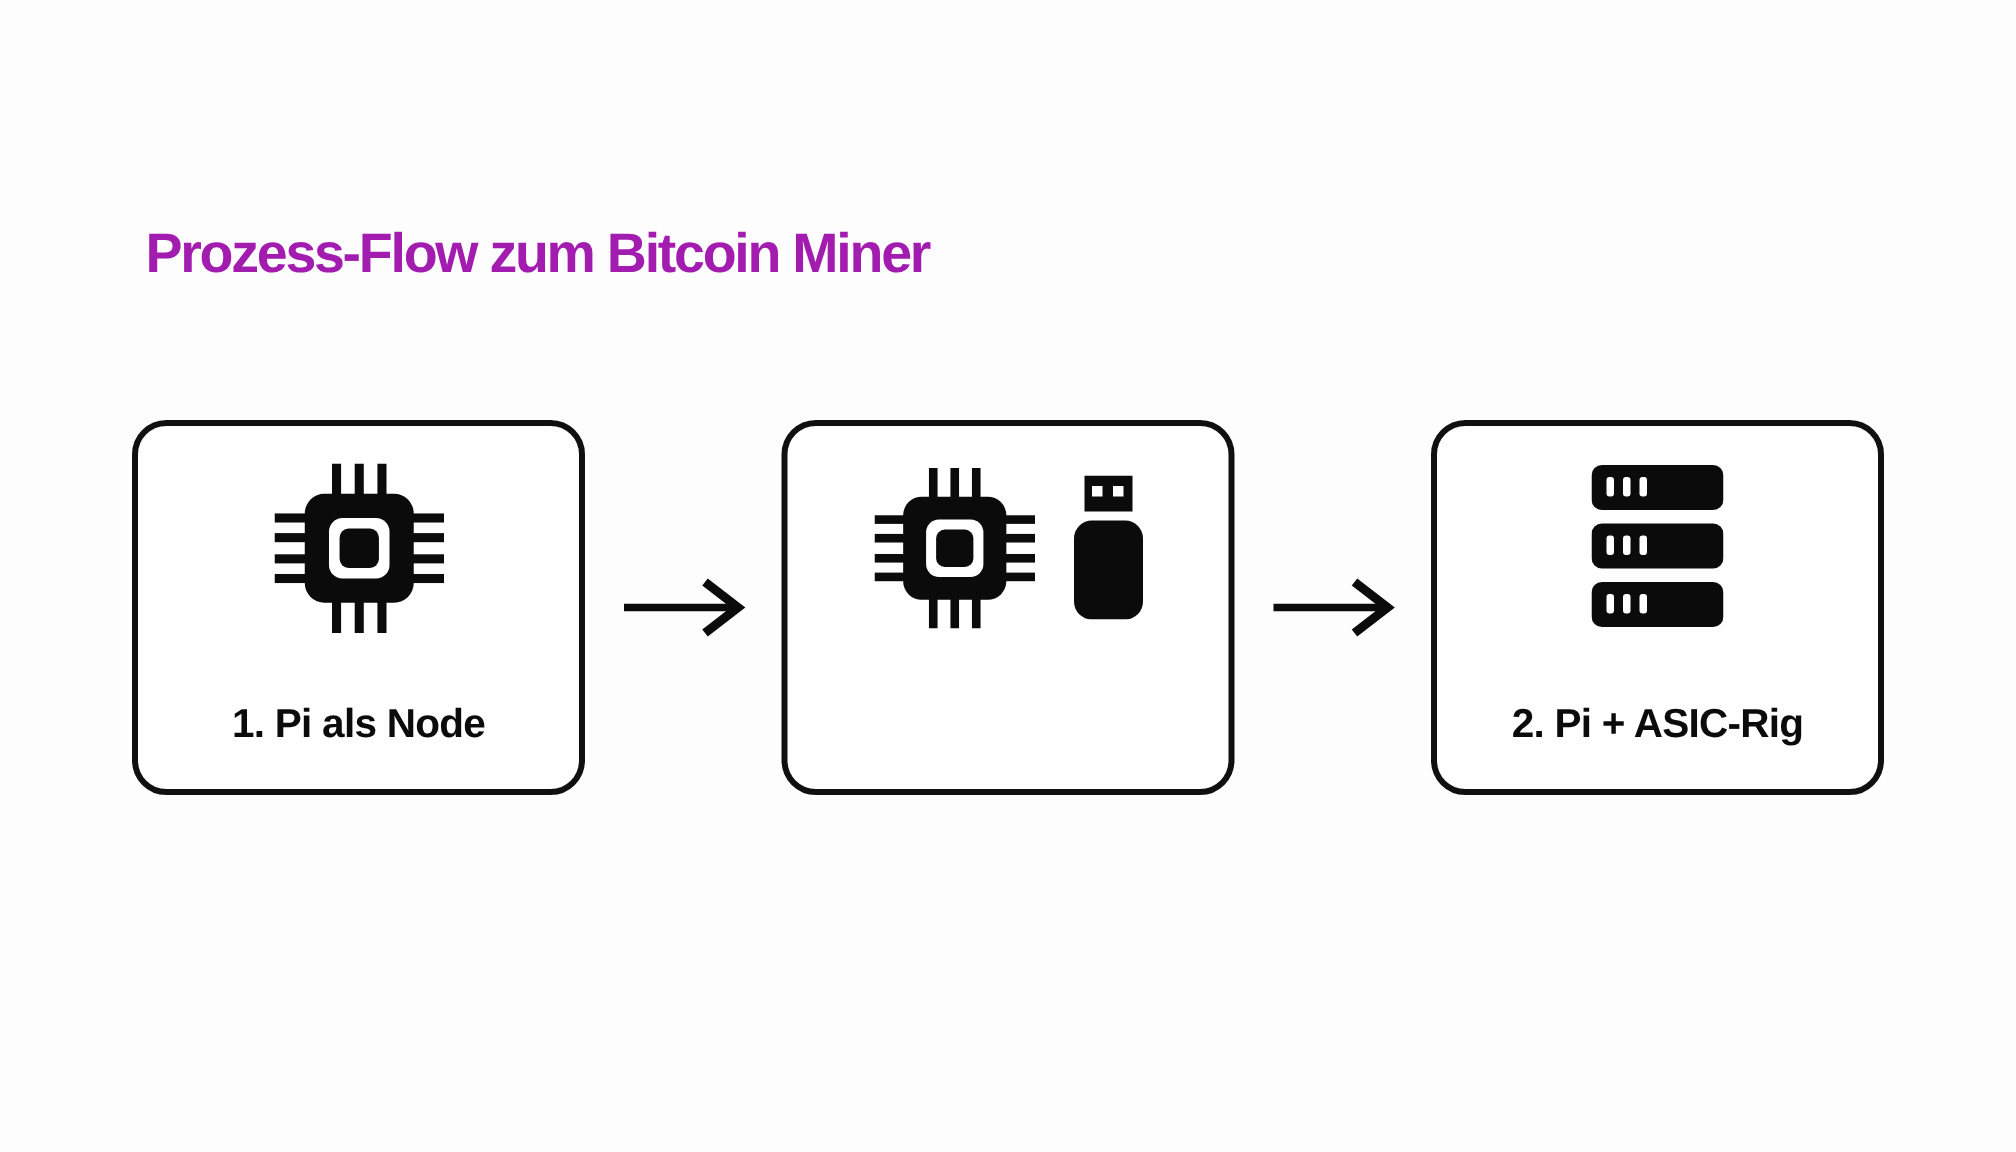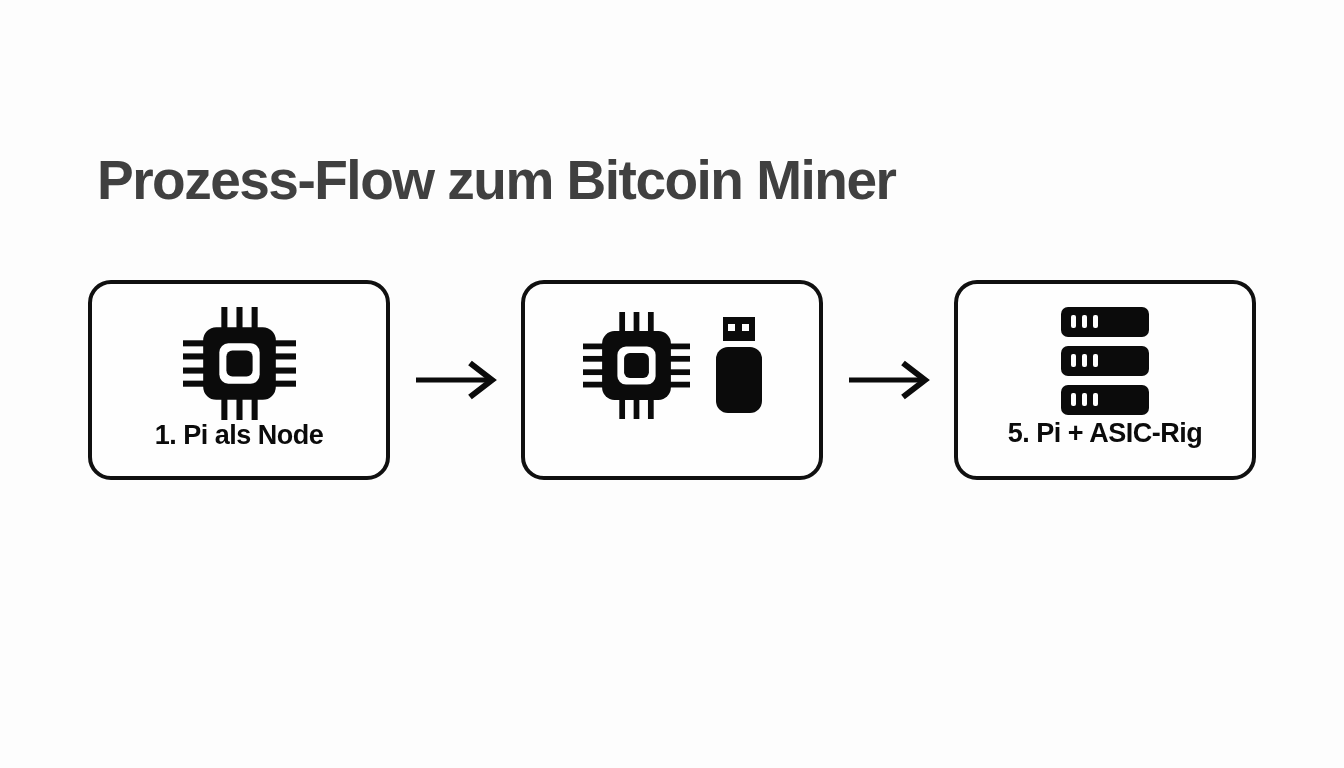--- a/index.html
+++ b/index.html
@@ -6,34 +6,34 @@
   html, body {
     width: 1344px; height: 768px;
     background: #fdfdfd;
     font-family: "Liberation Sans", sans-serif;
     overflow: hidden;
     position: relative;
   }
   .page-title {
     position: absolute;
     left: 97px; top: 148px;
-    font-size: 55px;
+    font-size: 37px;
     font-weight: bold;
     letter-spacing: -1.5px;
-    color: #404040;
+    color: #a21caf;
     white-space: nowrap;
   }
   .flow {
     position: absolute;
     left: 88px; top: 280px;
     display: flex;
     align-items: center;
   }
   .step-box {
-    width: 302px; height: 200px;
+    width: 302px; height: 250px;
     background: #fefefe;
     border: 4px solid #101010;
     border-radius: 23px;
     display: flex;
     flex-direction: column;
     align-items: center;
     justify-content: space-between;
     padding: 23px 10px 28px 10px;
   }
   .icon-row {
@@ -165,16 +165,16 @@
             <rect x="10" y="47" width="5" height="13" rx="2"></rect>
               <rect x="21" y="47" width="5" height="13" rx="2"></rect>
               <rect x="32" y="47" width="5" height="13" rx="2"></rect>
             <rect x="10" y="86" width="5" height="13" rx="2"></rect>
               <rect x="21" y="86" width="5" height="13" rx="2"></rect>
               <rect x="32" y="86" width="5" height="13" rx="2"></rect>
           </g>
         </svg>
       </span>
     </div>
-    <div class="step-label">5. Pi + ASIC-Rig</div>
+    <div class="step-label">2. Pi + ASIC-Rig</div>
   </div>
 
 </div>
 
 </body></html>

